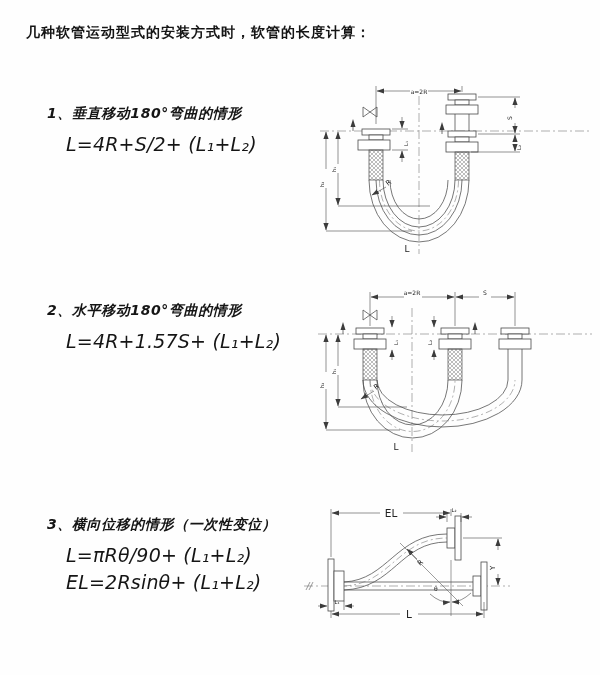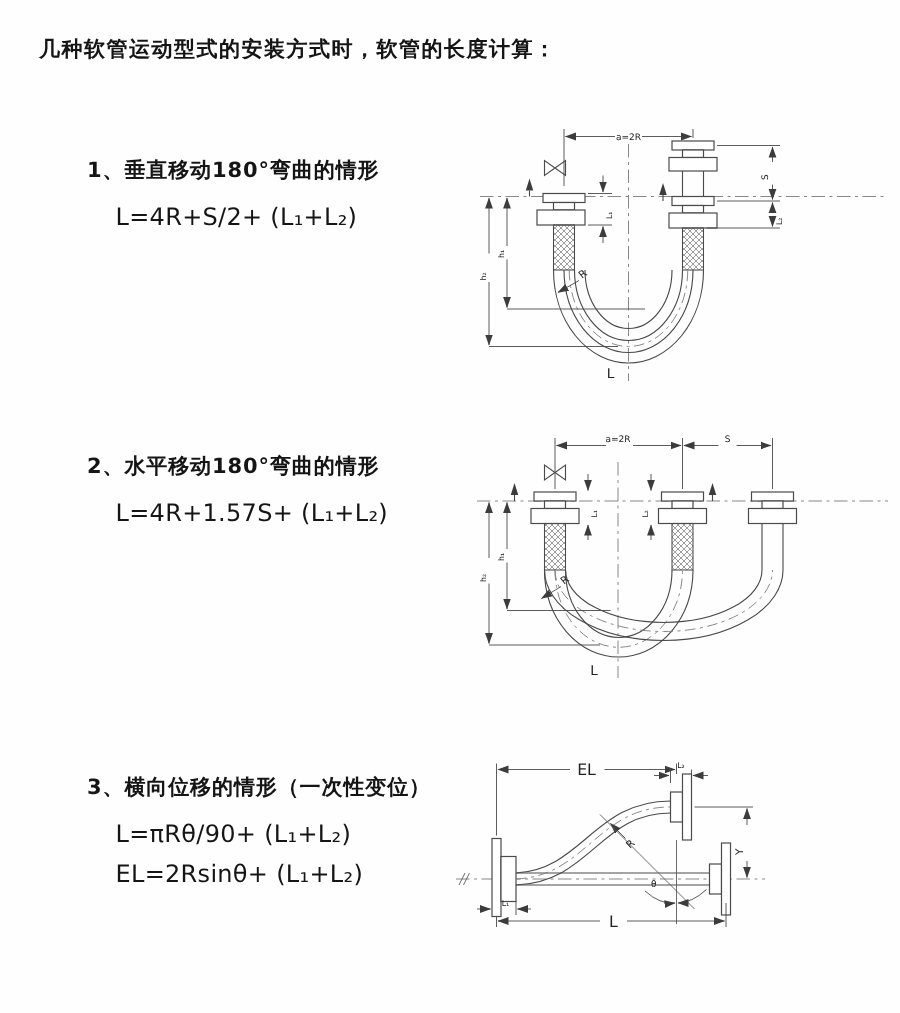--- a/index.html
+++ b/index.html
@@ -5,24 +5,24 @@
   html,body{margin:0;padding:0;}
   body{
     width:600px;height:675px;position:relative;background:#fefefe;
     font-family:"DejaVu Sans","Liberation Sans",sans-serif;color:#151515;
     overflow:hidden;
   }
   .page-title{
     position:absolute;left:26px;top:24px;font-size:14px;font-weight:bold;
     letter-spacing:1px;white-space:nowrap;
   }
-  .sec{position:absolute;left:58px;}
+  .sec{position:absolute;left:47px;font-style:italic;}
   .sec-heading{font-size:14px;font-weight:bold;letter-spacing:.6px;margin:0 0 8px 0;white-space:nowrap;}
   .formula{
-    font-size:16px;line-height:27px;height:27px;margin-left:19px;
+    font-size:19px;line-height:27px;height:27px;margin-left:19px;
     font-family:"DejaVu Sans","Liberation Sans",sans-serif;white-space:nowrap;letter-spacing:.2px;
   }
   .dg{position:absolute;}
   svg text{fill:#222;font-family:"DejaVu Sans","Liberation Sans",sans-serif;}
   .ln{stroke:#4a4a4a;stroke-width:.75;fill:none;}
   .thin{stroke:#5a5a5a;stroke-width:.6;fill:none;}
   .cl{stroke:#7a7a7a;stroke-width:.6;fill:none;stroke-dasharray:9 3 2 3;}
   .cla{stroke:#7a7a7a;stroke-width:.6;fill:none;stroke-dasharray:7 3 2 3;}
   .fit{stroke:#4a4a4a;stroke-width:.8;fill:#fff;}
   .braid{stroke:#4a4a4a;stroke-width:.7;fill:url(#hA);}

